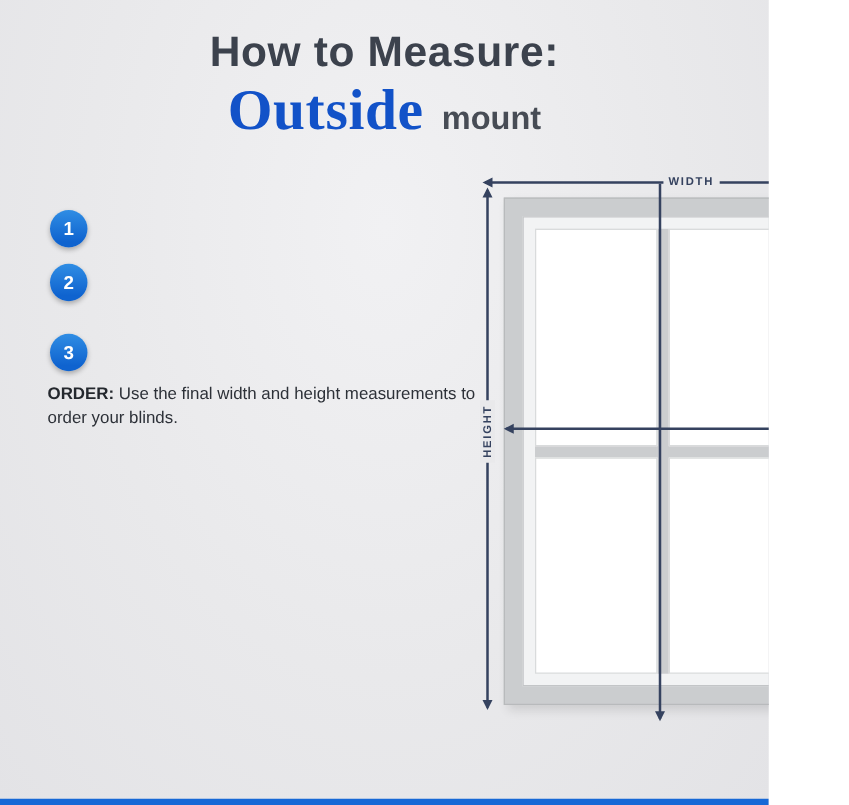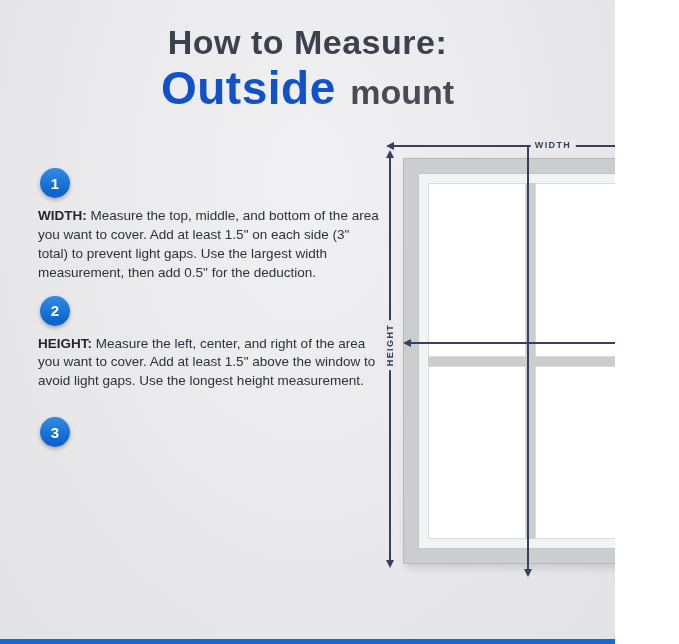--- a/index.html
+++ b/index.html
@@ -6,22 +6,22 @@
   body{font-family:"Liberation Sans", sans-serif;}
   .page{
     position:relative;width:615px;height:644px;overflow:hidden;
     background:radial-gradient(ellipse at 50% 28%, #f1f1f3 0%, #e9e9eb 55%, #e3e3e6 100%);
   }
 
   
   .title{position:absolute;top:24px;left:0;right:0;text-align:center;line-height:1.1;}
   .title-line1{font-size:34px;font-weight:600;color:#3c424d;letter-spacing:.5px;}
   .title-line2{margin-top:2px;}
-  .title-accent{font-size:46px;font-weight:800;color:#1252c8;letter-spacing:.5px;}
-  .title-rest{font-size:34px;font-weight:600;color:#474c55;margin-left:10px;}
+  .title-accent{font-size:46px;font-weight:800;color:#1252c8;letter-spacing:.5px;font-family:Liberation Serif, serif;}
+  .title-rest{font-size:26px;font-weight:600;color:#474c55;margin-left:10px;}
 
   
   .steps{position:absolute;left:38px;top:168px;width:344px;}
   .step{margin-bottom:13px;}
   .step.step-3{margin-top:26px;}
   .badge{
     width:30px;height:30px;border-radius:50%;
     background:linear-gradient(180deg,#2f8de4 0%,#0f63cf 85%);
     color:#fff;font-weight:700;font-size:15px;
     display:flex;align-items:center;justify-content:center;
@@ -82,32 +82,29 @@
     <div class="title-line1">How to Measure:</div>
     <div class="title-line2">
       <span class="title-accent">Outside</span>
       <span class="title-rest">mount</span>
     </div>
   </div>
 
   <div class="steps">
     <div class="step step-1">
       <div class="badge">1</div>
-      <div class="step-text">
-        <span class="step-label">WIDTH:</span><span> Measure the top, middle, and bottom of the area you want to cover. Add at least 1.5" on each side (3" total) to prevent light gaps. Use the largest width measurement, then add 0.5" for the deduction.</span>
-      </div>
     </div>
     <div class="step step-2">
       <div class="badge">2</div>
-      <div class="step-text">
-        <span class="step-label">HEIGHT:</span><span> Measure the left, center, and right of the area you want to cover. Add at least 1.5" above the window to avoid light gaps. Use the longest height measurement.</span>
-      </div>
     </div>
     <div class="step step-3">
       <div class="badge">3</div>
+      <div class="step-text">
+        <span class="step-label">ORDER:</span><span> Use the final width and height measurements to order your blinds.</span>
+      </div>
     </div>
   </div>
 
   <div class="window-frame">
     <div class="window-opening">
       <div class="panes">
         <div class="pane"></div>
         <div class="pane"></div>
         <div class="pane"></div>
         <div class="pane"></div>

